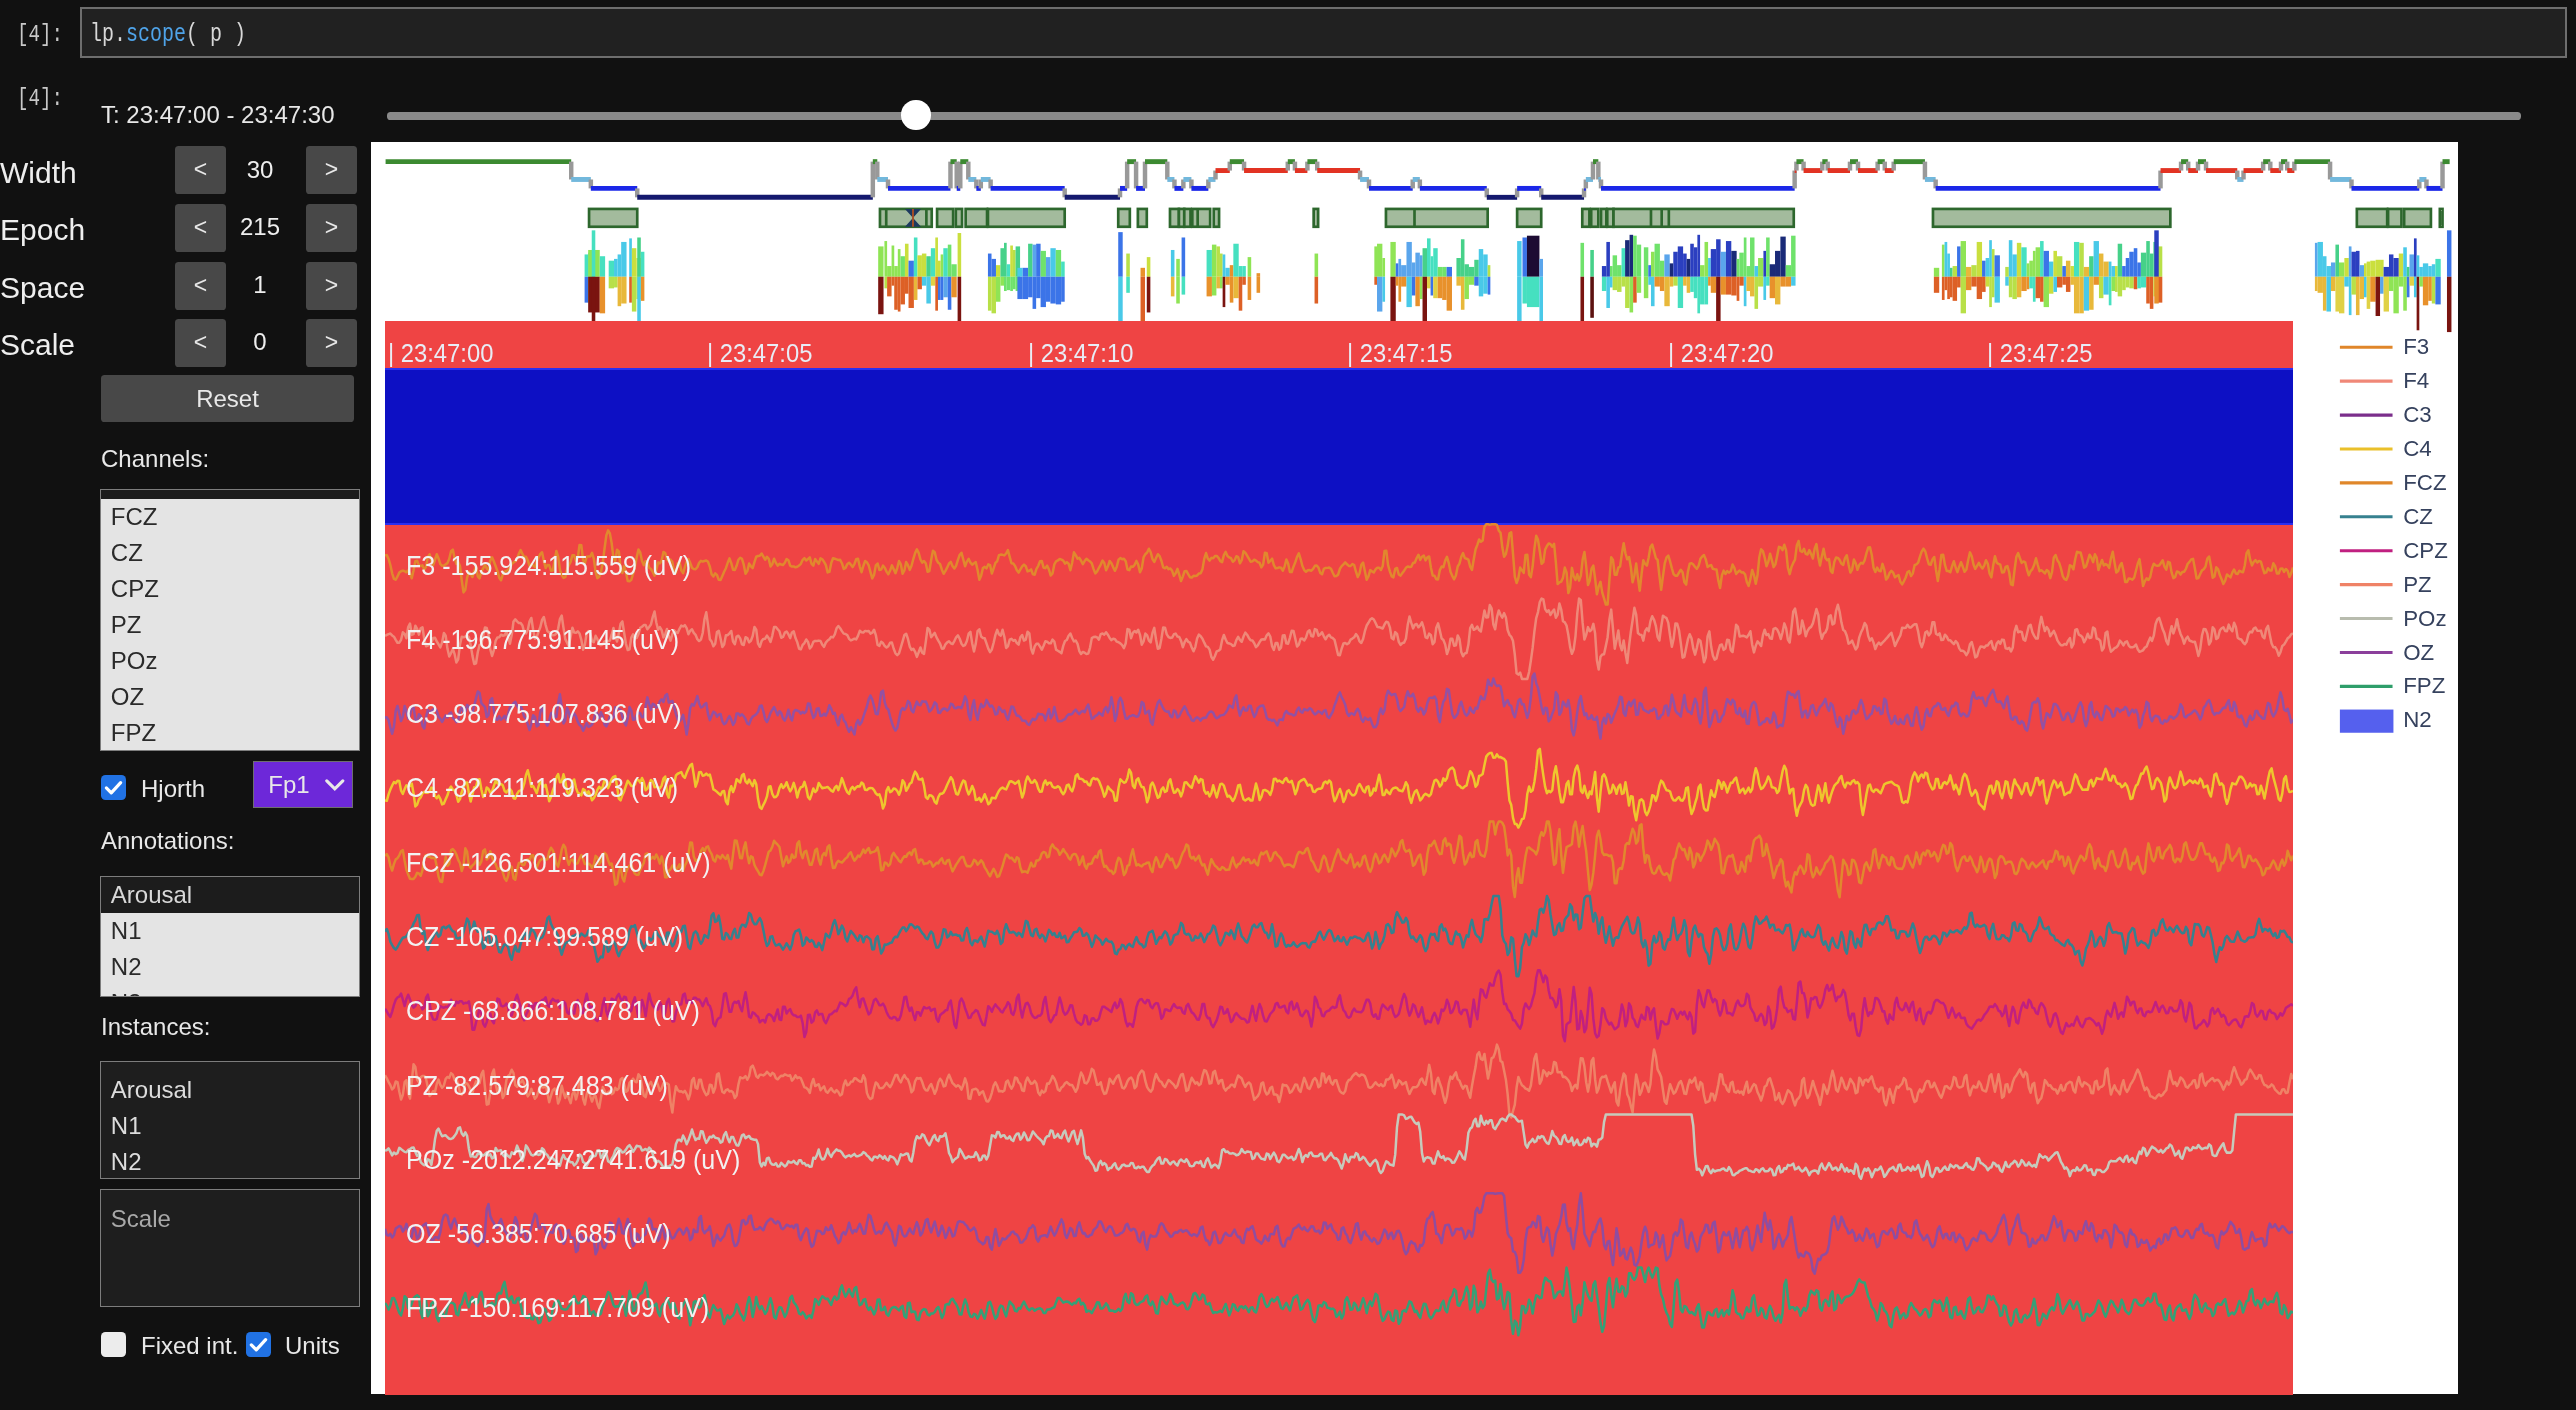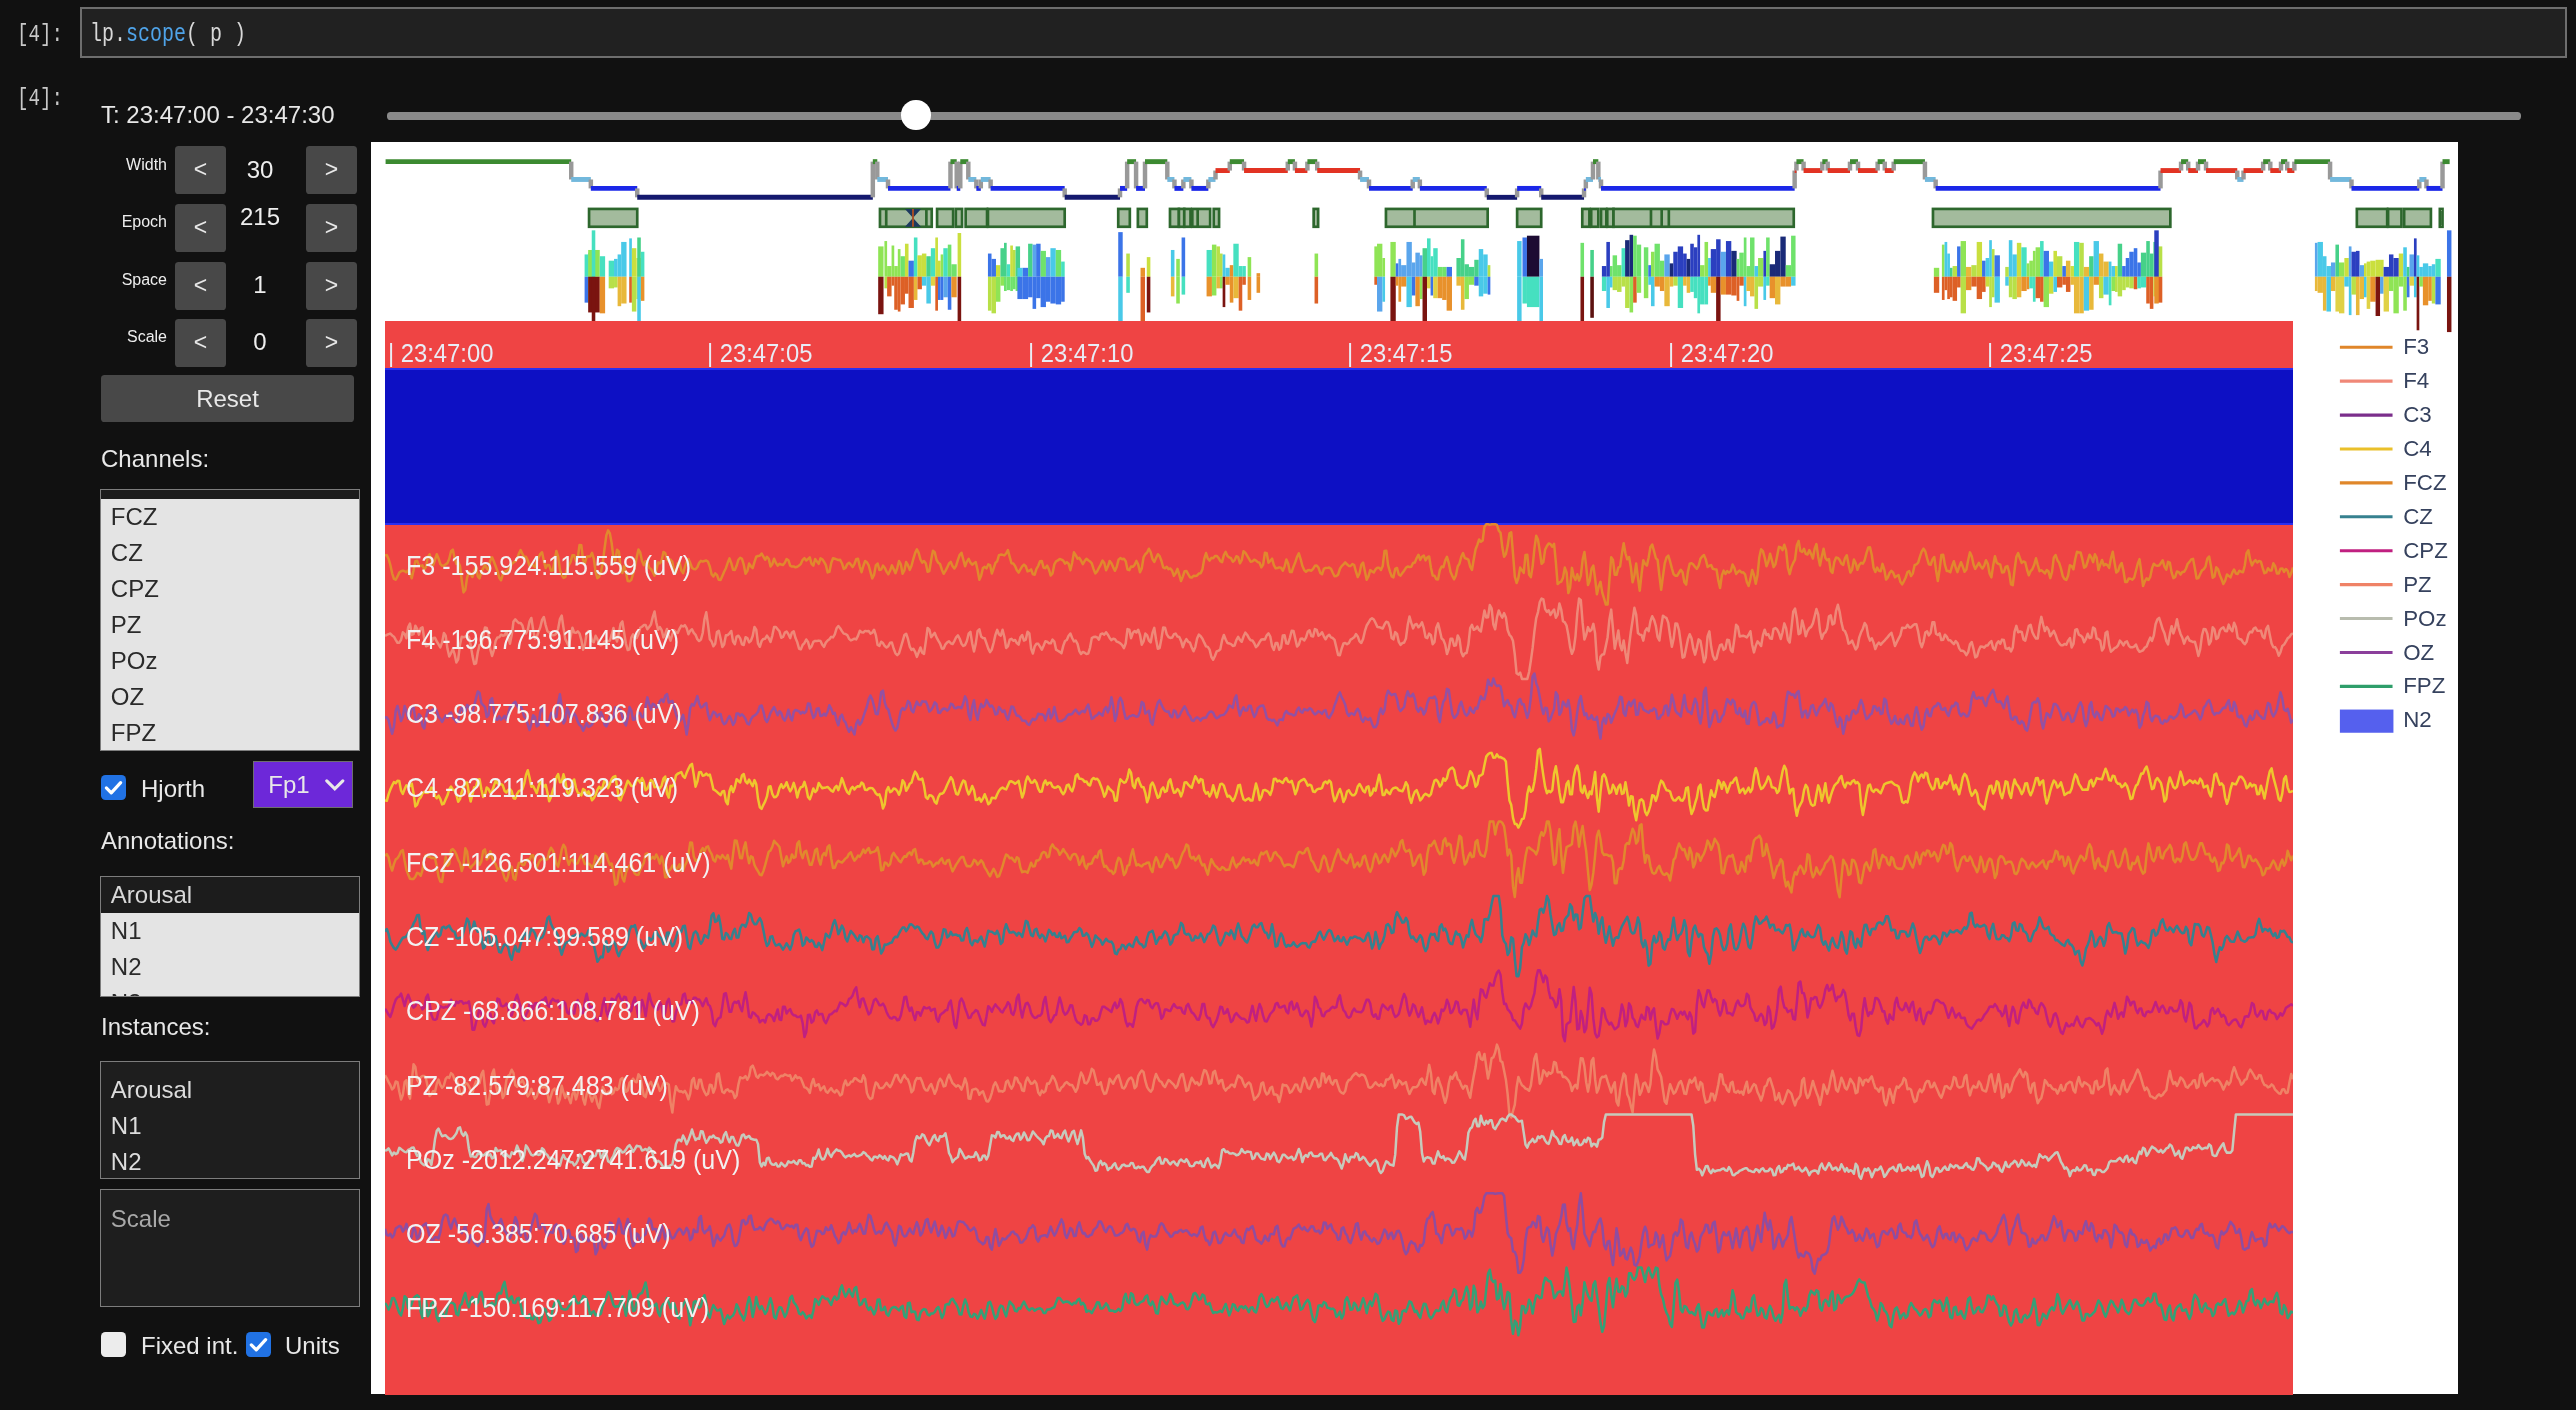--- a/index.html
+++ b/index.html
@@ -2,21 +2,21 @@
 <html style="font-size:14.3px"><head><meta charset="utf-8"><style>
 * {margin:0;padding:0;box-sizing:border-box}
 html,body {width:2576px;height:1410px;background:#111;overflow:hidden;
  font-family:"Liberation Sans",sans-serif}
 #cell {position:absolute;left:80px;top:7.1px;width:2487px;height:51px;background:#212121;
  border:2.7px solid #6e6e6e}
 #code {position:absolute;left:8px;top:10.7px;font-family:"Liberation Mono",monospace;
  font-size:25px;color:#d8d8d8;white-space:pre;transform:scaleX(0.8);transform-origin:left top}
 .prompt {position:absolute;left:17px;font-family:"Liberation Mono",monospace;font-size:24px;color:#c8c8c8;transform:scaleX(0.8);transform-origin:left top}
 .wlabel {position:absolute;color:#e8e8e8;font-size:24px}
-.rlab {position:absolute;width:167px;text-align:right;color:#eee;font-size:16px}
+.rlab {position:absolute;width:167px;color:#eee;font-size:30px}
 .btn {position:absolute;width:51px;height:48px;background:#484848;border-radius:3.6px;color:#e8e8e8;
  font-size:23px;text-align:center;line-height:46px}
 .val {position:absolute;left:226px;width:68px;text-align:center;color:#eee;font-size:24px}
 #reset {position:absolute;left:101px;top:375px;width:253px;height:47px;background:#484848;
  border-radius:3.6px;color:#e8e8e8;font-size:24px;text-align:center;line-height:47px}
 .list {position:absolute;left:100px;width:260px;border:1.8px solid #7d7d7d;overflow:hidden}
 .light {background:#e4e4e4;color:#2a2a2a}
 .darkl {background:#1e1e1e;color:#dcdcdc}
 .item {height:36px;line-height:36px;padding-left:9.8px;font-size:24px}
 .sel {background:#1c1c1c;color:#d8d8d8}
@@ -44,21 +44,21 @@
 <div id="track"></div>
 <div id="knob"></div>
 
 <div class="rlab" style="top:156px">Width</div>
 <div class="btn" style="left:175px;top:146px">&lt;</div>
 <div class="val" style="top:156px">30</div>
 <div class="btn" style="left:306px;top:146px">&gt;</div>
 
 <div class="rlab" style="top:213px">Epoch</div>
 <div class="btn" style="left:175px;top:204px">&lt;</div>
-<div class="val" style="top:203px">215</div>
+<div class="val" style="top:213px">215</div>
 <div class="btn" style="left:306px;top:204px">&gt;</div>
 
 <div class="rlab" style="top:271px">Space</div>
 <div class="btn" style="left:175px;top:262px">&lt;</div>
 <div class="val" style="top:271px">1</div>
 <div class="btn" style="left:306px;top:262px">&gt;</div>
 
 <div class="rlab" style="top:328px">Scale</div>
 <div class="btn" style="left:175px;top:319px">&lt;</div>
 <div class="val" style="top:328px">0</div>

